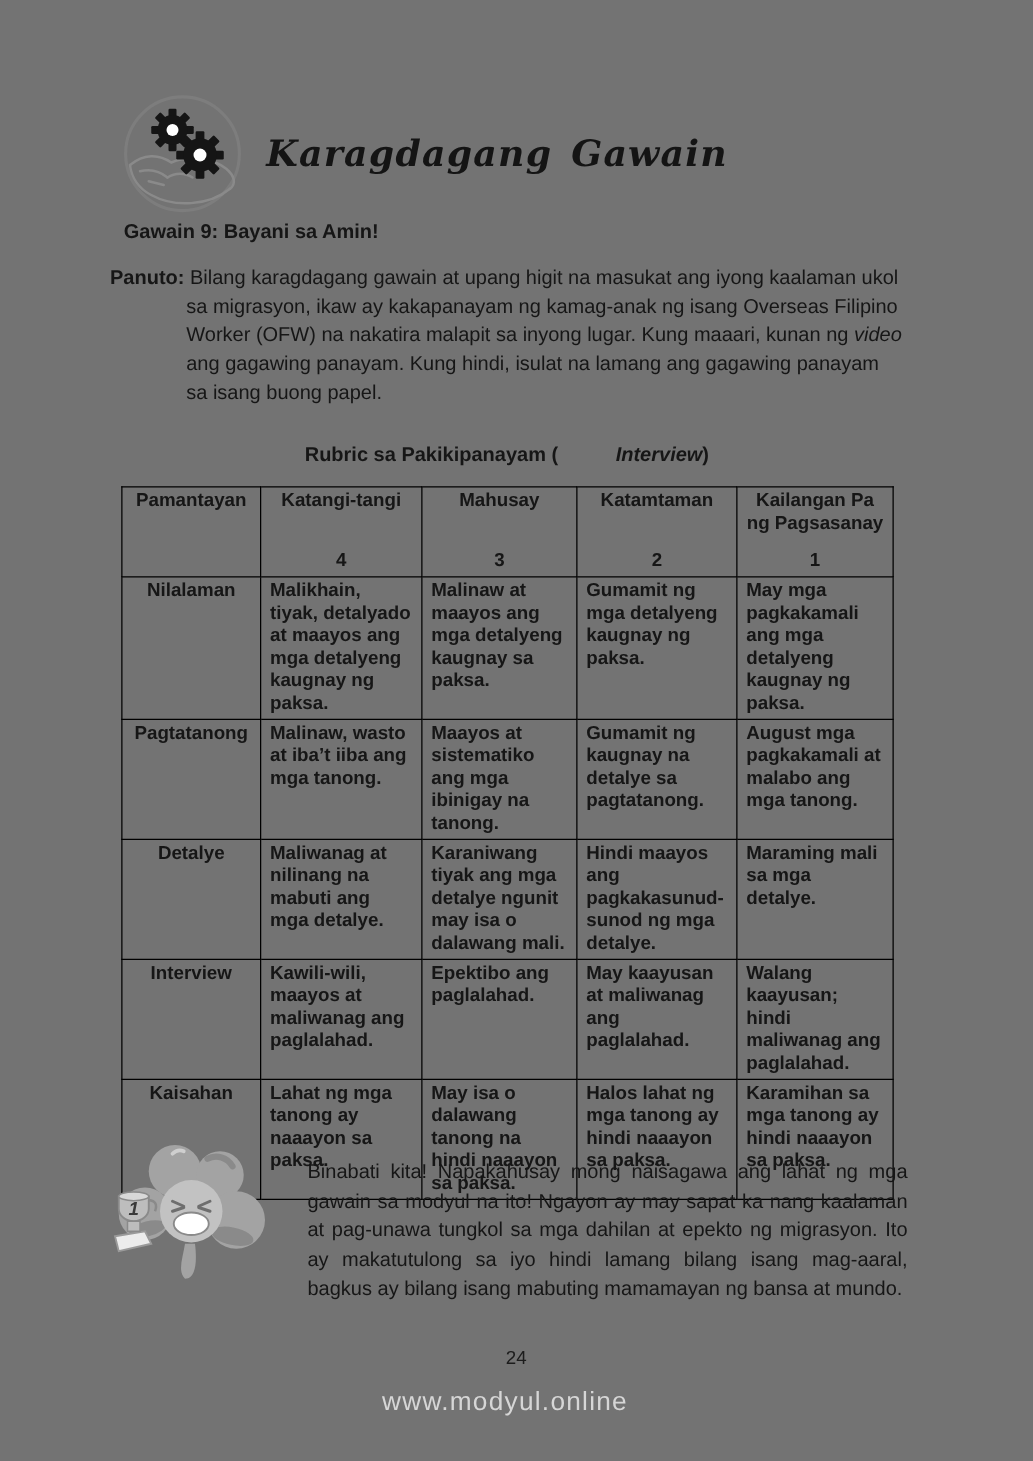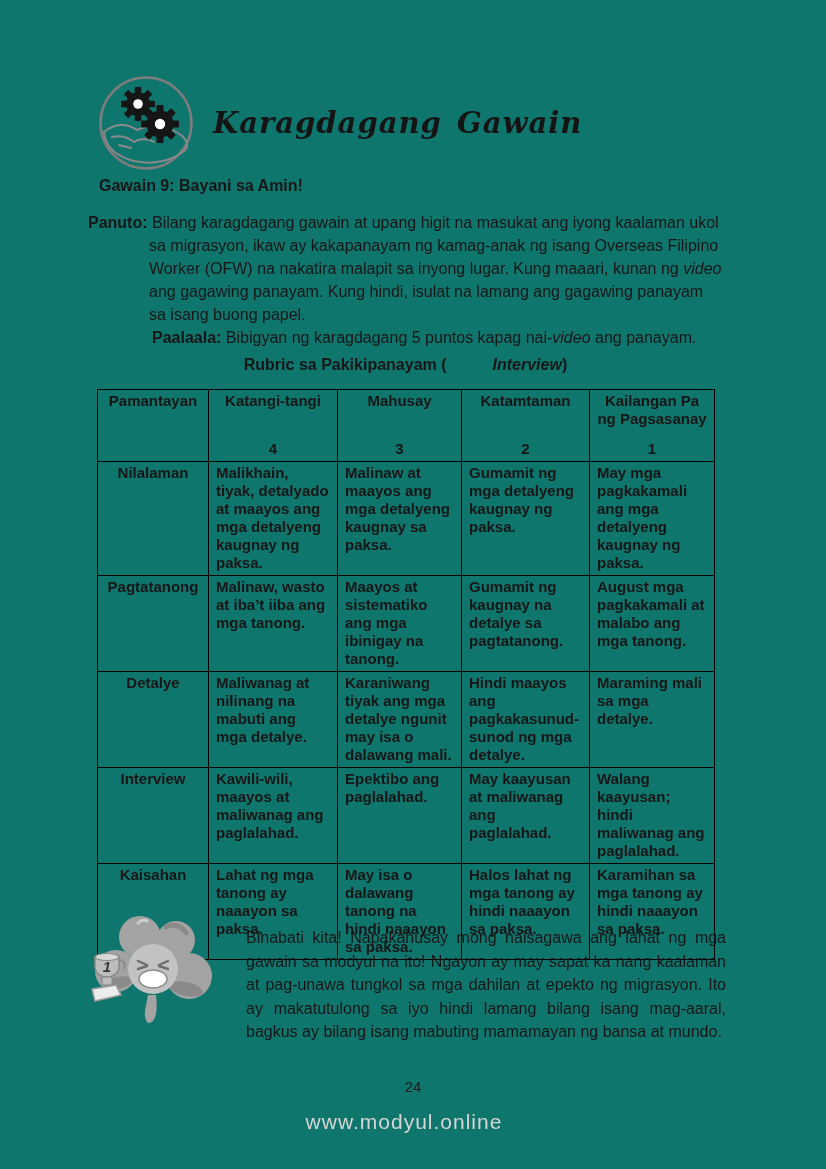--- a/index.html
+++ b/index.html
@@ -1,20 +1,20 @@
 <!DOCTYPE html>
 <html><head>
 <meta charset="utf-8">
 <style>
   html, body { margin: 0; padding: 0; background: #ffffff; }
   .page {
     position: relative;
     width: 826px;
     height: 1169px;
-    background: #0f766e;
+    background: #737373;
     font-family: "Liberation Sans", sans-serif;
     color: #161616;
     overflow: hidden;
   }
 
   
   .header-block {
     position: absolute;
     top: 74px; left: 97px;
     display: flex;
@@ -177,21 +177,20 @@
         <circle r="5.2" fill="#ffffff"></circle>
       </g>
     </svg>
     <div class="module-title">Karagdagang Gawain</div>
   </div>
 
   <div class="gawain-heading">Gawain 9: Bayani sa Amin!</div>
 
   <div class="panuto">
     <div class="panuto-main"><span class="panuto-label">Panuto:</span><span> </span><span><span>Bilang karagdagang gawain at upang higit na masukat ang iyong kaalaman ukol sa migrasyon, ikaw ay kakapanayam ng kamag-anak ng isang Overseas Filipino Worker (OFW) na nakatira malapit sa inyong lugar. Kung maaari, kunan ng </span><span class="italic-seg" style="font-style: italic;">video</span><span> ang gagawing panayam. Kung hindi, isulat na lamang ang gagawing panayam sa isang buong papel.</span></span></div>
-    <div class="paalaala-line"><span class="paalaala-label">Paalaala:</span><span><span> Bibigyan ng karagdagang 5 puntos kapag nai-</span><span class="italic-seg" style="font-style: italic;">video</span><span> ang panayam.</span></span></div>
   </div>
 
   <div class="rubric-title"><span>Rubric sa Pakikipanayam (</span><span class="italic-seg" style="font-style: italic;">Interview</span><span>)</span></div>
 
   <table class="rubric-table">
     <colgroup>
       <col style="width:111px">
       <col style="width:129px">
       <col style="width:124px">
       <col style="width:128px">

